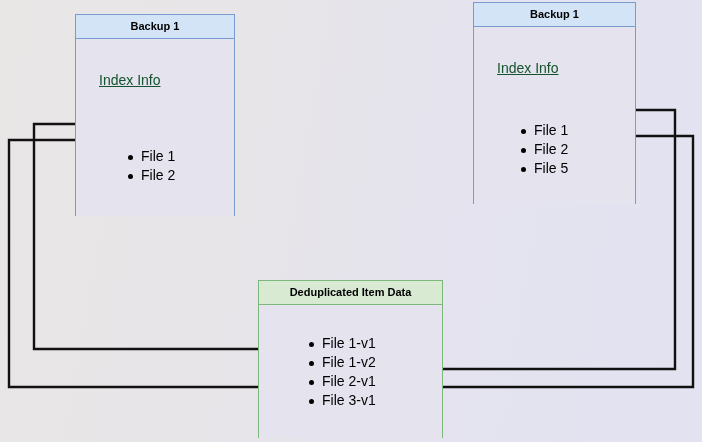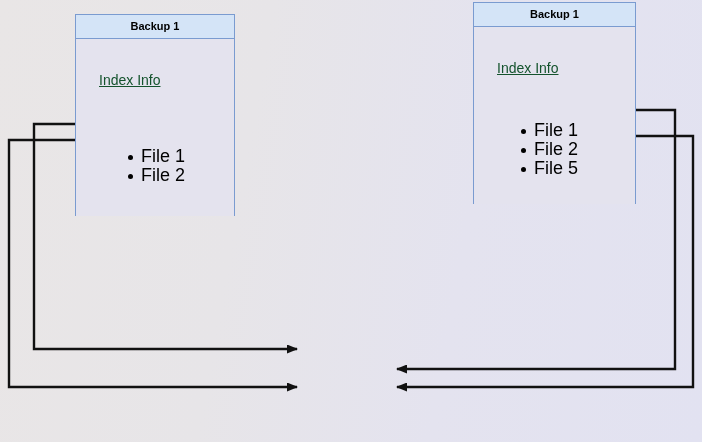--- a/index.html
+++ b/index.html
@@ -29,21 +29,21 @@
   .box.green{border:1px solid #7cb87c;background:#d9ead3;}
   .box.green .hdr{background:#d9ead3;border-bottom:1px solid #7cb87c;}
   .box.green .body{background:#e4e3ee;}
 
   .index-label{position:absolute;font-size:14px;color:#14532d;text-decoration:underline;}
 
   ul.filelist{
     list-style:none;margin:0;padding:0;position:absolute;
   }
   ul.filelist li{
-    font-size:18px;color:#000;line-height:19px;white-space:nowrap;
+    font-size:14px;color:#000;line-height:19px;white-space:nowrap;
     position:relative;padding-left:15px;
   }
   ul.filelist li::before{
     content:"";position:absolute;left:2px;top:8px;
     width:5px;height:5px;border-radius:50%;background:#000;
   }
 </style>
 </head>
 <body>
 
@@ -92,14 +92,25 @@
     <div class="body" style="height:177px;">
       <div class="index-label" style="left:23px;top:33px;">Index Info</div>
       <ul class="filelist" style="left:45px;top:94px;">
         <li>File 1</li>
         <li>File 2</li>
         <li>File 5</li>
       </ul>
     </div>
   </div>
 
+  <div class="box green" style="left:258px;top:280px;width:185px;height:158px;">
+    <div class="hdr">Deduplicated Item Data</div>
+    <div class="body" style="height:133px;">
+      <ul class="filelist" style="left:48px;top:29px;">
+        <li>File 1-v1</li>
+        <li>File 1-v2</li>
+        <li>File 2-v1</li>
+        <li>File 3-v1</li>
+      </ul>
+    </div>
+  </div>
 
 </div>
 
 </body></html>

